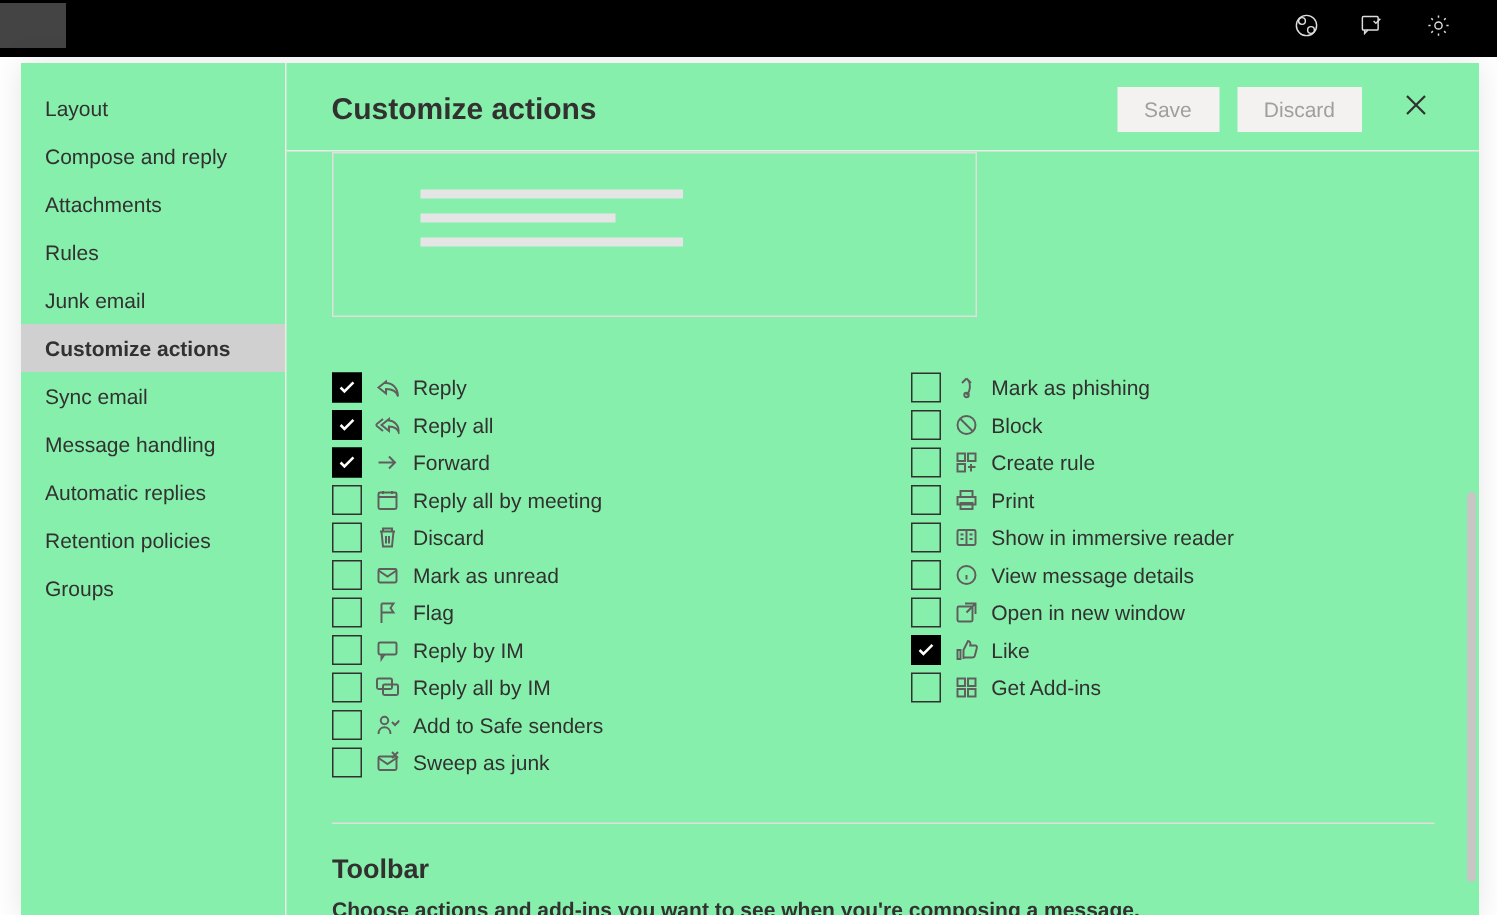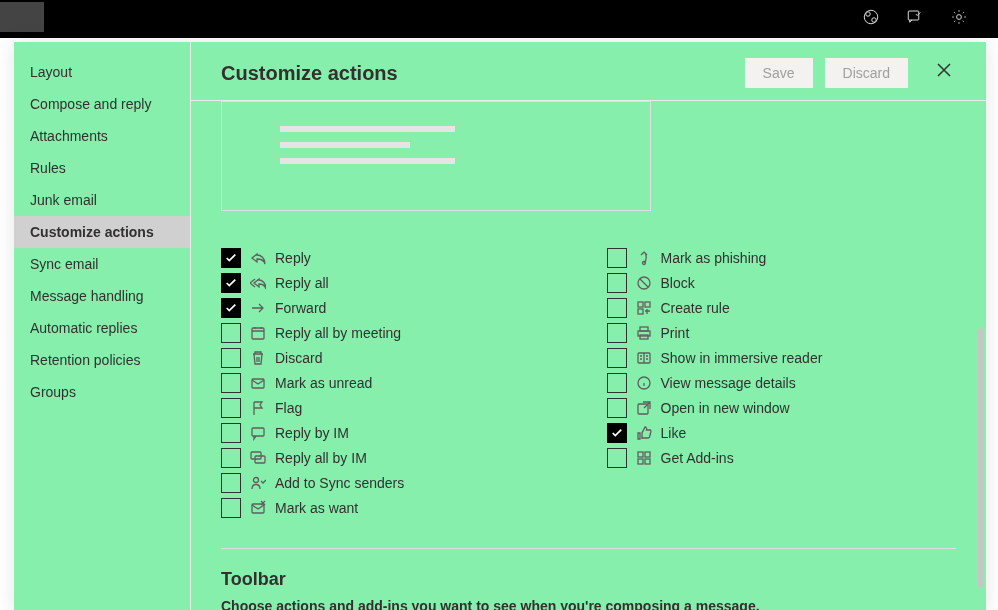--- a/index.html
+++ b/index.html
@@ -196,31 +196,31 @@
               <span class="lbl">Reply all by IM</span>
             </div>
             <div class="opt">
               <div class="cb"></div>
               <div class="oi">
                 <svg viewBox="0 0 16 16">
                   <circle cx="6" cy="5" r="2.5"></circle>
                   <path d="M2 14c0-3 2-4.5 4-4.5s4 1.5 4 4.5M11 6l2 2 3-3"></path>
                 </svg>
               </div>
-              <span class="lbl">Add to Sync senders</span>
+              <span class="lbl">Add to Safe senders</span>
             </div>
             <div class="opt">
               <div class="cb"></div>
               <div class="oi">
                 <svg viewBox="0 0 16 16">
                   <rect x="2" y="4" width="12" height="9" rx="1"></rect>
                   <path d="M2 5l6 4 6-4M11 1l4 4M15 1l-4 4"></path>
                 </svg>
               </div>
-              <span class="lbl">Mark as want</span>
+              <span class="lbl">Sweep as junk</span>
             </div>
           </div>
         <div id="colR">
             <div class="opt">
               <div class="cb"></div>
               <div class="oi">
                 <svg viewBox="0 0 16 16">
                   <path d="M8 2c3 2 3 8 0 11M8 2L5 5M8 2l3 3"></path>
                   <circle cx="8" cy="13" r="1.5"></circle>
                 </svg>

